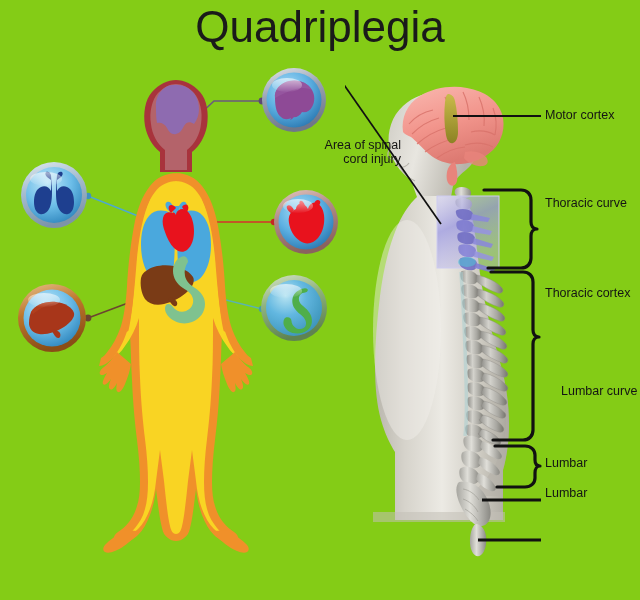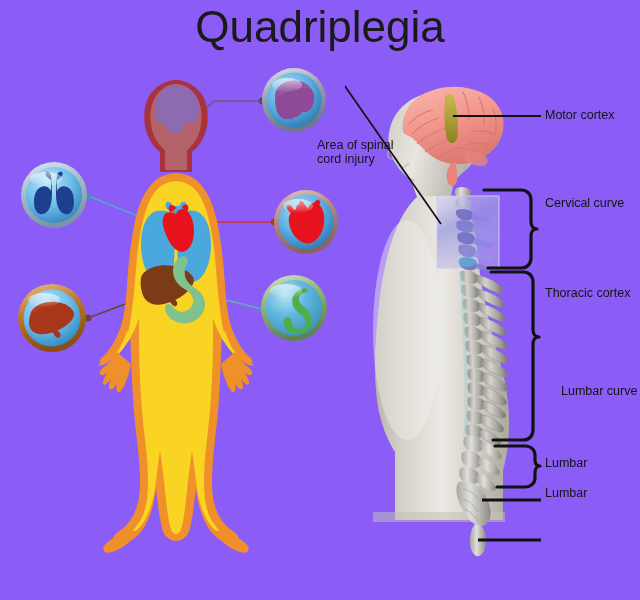--- a/index.html
+++ b/index.html
@@ -11,21 +11,21 @@
     width: 640px;
     height: 600px;
     overflow: hidden;
     font-family: "Liberation Sans", sans-serif;
     position: relative;
   }
   #root {
     position: relative;
     width: 640px;
     height: 600px;
-    background: #8b5cf6;
+    background: #84cc16;
   }
   #title {
     position: absolute;
     left: 0;
     top: 2px;
     width: 640px;
     text-align: center;
     font-size: 44px;
     font-weight: 400;
     color: #1a1a1a;
@@ -626,25 +626,25 @@
                  C192,466 190,469 190,473
                  L190,478 C190,483 186,487 180,487 L152,487"></path>
       </g>
 
       <g>
         <path d="M-10,72 L96,224" stroke="#111111" stroke-width="1.7" fill="none"></path>
       </g>
     </svg>
 
     <div class="lbl" style="left:200px; top:108px;">Motor cortex</div>
-    <div class="lbl" style="left:200px; top:196px;">Cervical curve</div>
+    <div class="lbl" style="left:200px; top:196px;">Thoracic curve</div>
     <div class="lbl" style="left:200px; top:286px;">Thoracic cortex</div>
     <div class="lbl" style="left:200px; top:384px;margin-left:16px;">Lumbar curve</div>
     <div class="lbl" style="left:200px; top:456px;">Lumbar</div>
     <div class="lbl" style="left:200px; top:486px;">Lumbar</div>
   </div>
 
-  <div class="lbl lbl-multi" style="left:317px; top:138px;">
+  <div class="lbl lbl-multi" style="left:305px; top:138px;text-align:right;">
     <span>Area of spinal</span><br>
     <span>cord injury</span>
   </div>
 
 </div>
 
 </body></html>

